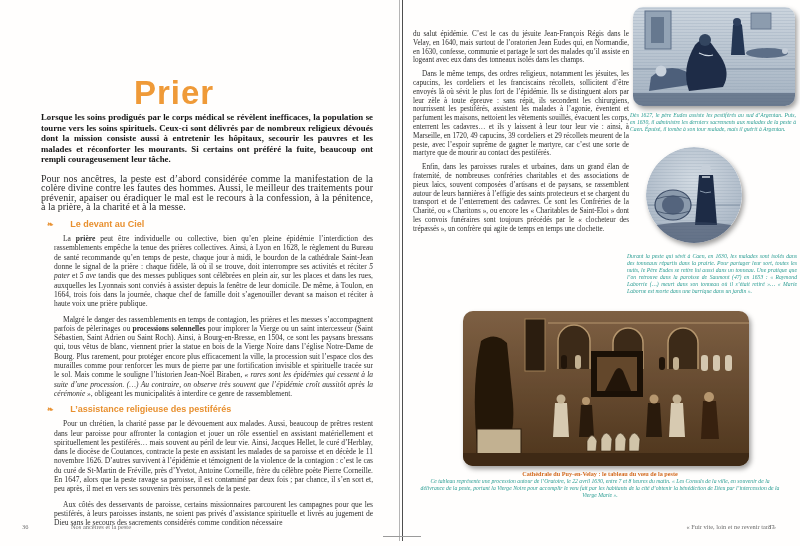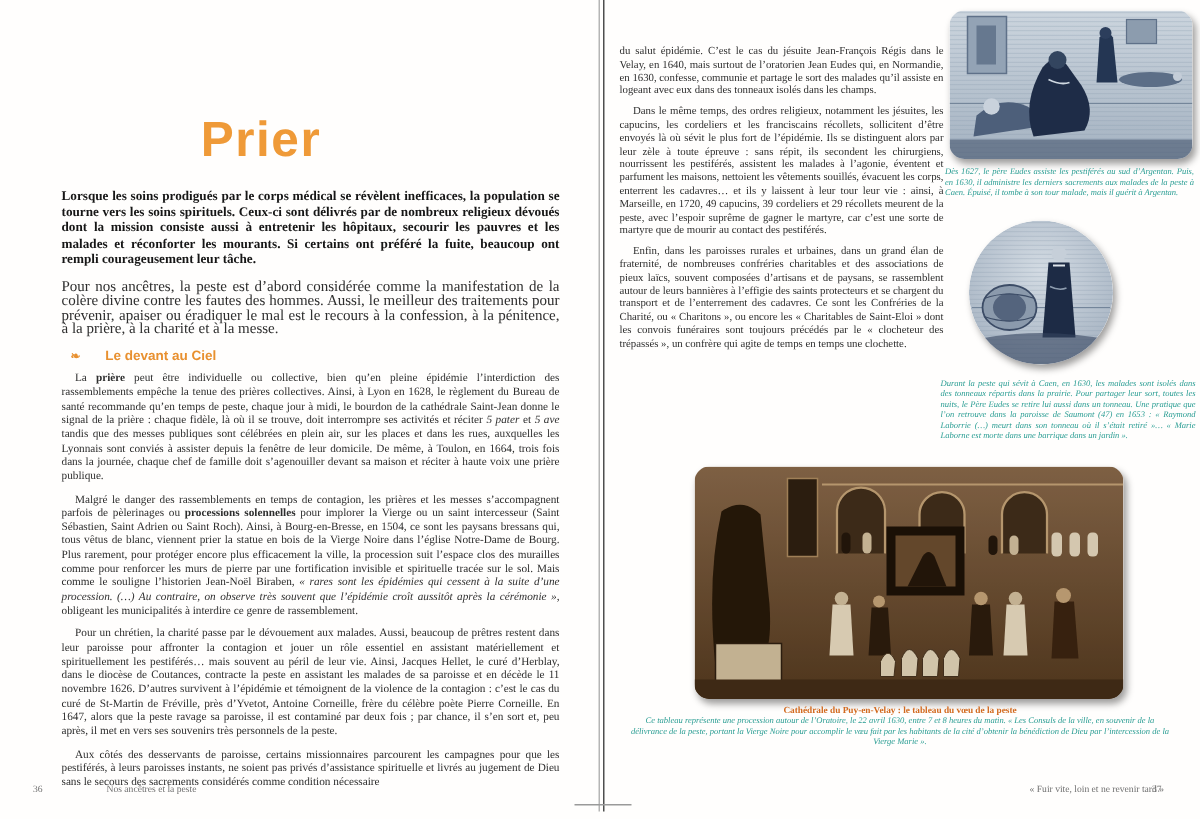--- a/index.html
+++ b/index.html
@@ -10,26 +10,26 @@
   .page.right{left:400px;width:400px;}
 
   
   .gutter-a{position:absolute;left:399px;top:0;width:1px;height:541px;background:#b5b5b5;}
   .gutter-b{position:absolute;left:402px;top:0;width:1px;height:541px;background:#4e4e4e;}
   .fold-mark{position:absolute;left:383px;top:536px;width:38px;height:1px;background:#9a9a9a;}
 
   
   .chapter-title{position:absolute;left:0;top:52px;width:348px;text-align:center;
     font-family:"Liberation Sans", sans-serif;font-weight:bold;font-size:33px;letter-spacing:1px;}
-  .col-left{position:absolute;left:41px;top:125px;width:332px;}
+  .col-left{position:absolute;left:41px;top:112px;width:332px;}
   .intro{font-weight:bold;font-size:8.8px;line-height:10.6px;text-align:justify;color:#161616;margin:0 0 9px 0;}
   .lead{font-size:10px;line-height:9.3px;text-align:justify;margin:0 0 8px 0;}
   .sec-head{font-family:"Liberation Sans", sans-serif;font-weight:bold;font-size:9px;margin:2px 0 5px 0;}
   .sec-head .orn{display:inline-block;margin:0 14px 0 6px;font-size:8px;}
-  .bodyp{font-size:7.5px;line-height:9.3px;text-align:justify;margin:0 0 6px 0;text-indent:9px;}
+  .bodyp{font-size:7.5px;line-height:9.3px;text-align:justify;margin:0 0 6px 13px;text-indent:9px;}
 
   .foot{position:absolute;top:523px;font-size:6.4px;color:#6f6f6f;}
   .pn-left{left:22px;}
   .rt-left{left:71px;}
   .rt-right{left:216px;width:160px;text-align:right;}
   .pn-right{left:368px;}
 
   
   .col-right{position:absolute;left:13px;top:30px;width:216px;}
   .col-right .bodyp{font-size:7.2px;line-height:8.8px;margin:0 0 5px 0;}
@@ -60,20 +60,24 @@
       <p class="intro">Lorsque les soins prodigués par le corps médical se révèlent inefficaces, la population se tourne vers les soins spirituels. Ceux-ci sont délivrés par de nombreux religieux dévoués dont la mission consiste aussi à entretenir les hôpitaux, secourir les pauvres et les malades et réconforter les mourants. Si certains ont préféré la fuite, beaucoup ont rempli courageusement leur tâche.</p>
       <p class="lead">Pour nos ancêtres, la peste est d’abord considérée comme la manifestation de la colère divine contre les fautes des hommes. Aussi, le meilleur des traitements pour prévenir, apaiser ou éradiquer le mal est le recours à la confession, à la pénitence, à la prière, à la charité et à la messe.</p>
 
       <div class="sec-head" style="color:#e8902f">
         <span class="orn">❧</span>
         <span>Le devant au Ciel</span>
       </div>
       <p class="bodyp"><span>La </span><span style="font-weight: bold;">prière</span><span> peut être individuelle ou collective, bien qu’en pleine épidémie l’interdiction des rassemblements empêche la tenue des prières collectives. Ainsi, à Lyon en 1628, le règlement du Bureau de santé recommande qu’en temps de peste, chaque jour à midi, le bourdon de la cathédrale Saint-Jean donne le signal de la prière : chaque fidèle, là où il se trouve, doit interrompre ses activités et réciter </span><span style="font-style: italic;">5 pater</span><span> et </span><span style="font-style: italic;">5 ave</span><span> tandis que des messes publiques sont célébrées en plein air, sur les places et dans les rues, auxquelles les Lyonnais sont conviés à assister depuis la fenêtre de leur domicile. De même, à Toulon, en 1664, trois fois dans la journée, chaque chef de famille doit s’agenouiller devant sa maison et réciter à haute voix une prière publique.</span></p>
       <p class="bodyp"><span>Malgré le danger des rassemblements en temps de contagion, les prières et les messes s’accompagnent parfois de pèlerinages ou </span><span style="font-weight: bold;">processions solennelles</span><span> pour implorer la Vierge ou un saint intercesseur (Saint Sébastien, Saint Adrien ou Saint Roch). Ainsi, à Bourg-en-Bresse, en 1504, ce sont les paysans bressans qui, tous vêtus de blanc, viennent prier la statue en bois de la Vierge Noire dans l’église Notre-Dame de Bourg. Plus rarement, pour protéger encore plus efficacement la ville, la procession suit l’espace clos des murailles comme pour renforcer les murs de pierre par une fortification invisible et spirituelle tracée sur le sol. Mais comme le souligne l’historien Jean-Noël Biraben, </span><span style="font-style: italic;">« rares sont les épidémies qui cessent à la suite d’une procession. (…) Au contraire, on observe très souvent que l’épidémie croît aussitôt après la cérémonie »</span><span>, obligeant les municipalités à interdire ce genre de rassemblement.</span></p>
 
+      <div class="sec-head" style="color:#e8902f">
+        <span class="orn">❧</span>
+        <span>L’assistance religieuse des pestiférés</span>
+      </div>
       <p class="bodyp">Pour un chrétien, la charité passe par le dévouement aux malades. Aussi, beaucoup de prêtres restent dans leur paroisse pour affronter la contagion et jouer un rôle essentiel en assistant matériellement et spirituellement les pestiférés… mais souvent au péril de leur vie. Ainsi, Jacques Hellet, le curé d’Herblay, dans le diocèse de Coutances, contracte la peste en assistant les malades de sa paroisse et en décède le 11 novembre 1626. D’autres survivent à l’épidémie et témoignent de la violence de la contagion : c’est le cas du curé de St-Martin de Fréville, près d’Yvetot, Antoine Corneille, frère du célèbre poète Pierre Corneille. En 1647, alors que la peste ravage sa paroisse, il est contaminé par deux fois ; par chance, il s’en sort et, peu après, il met en vers ses souvenirs très personnels de la peste.</p>
       <p class="bodyp">Aux côtés des desservants de paroisse, certains missionnaires parcourent les campagnes pour que les pestiférés, à leurs paroisses instants, ne soient pas privés d’assistance spirituelle et livrés au jugement de Dieu sans le secours des sacrements considérés comme condition nécessaire</p>
     </div>
 
     <div class="foot pn-left">36</div>
     <div class="foot rt-left">Nos ancêtres et la peste</div>
   </section>
 
   <div class="gutter-a"></div>
   <div class="gutter-b"></div>

